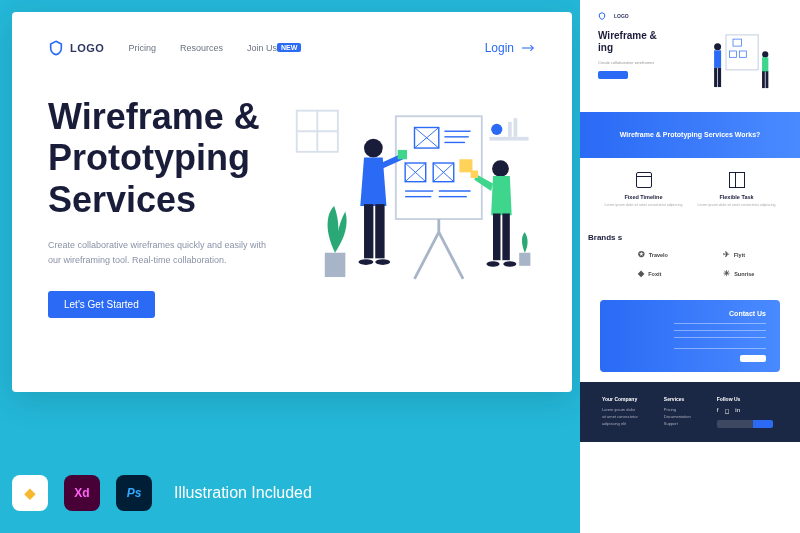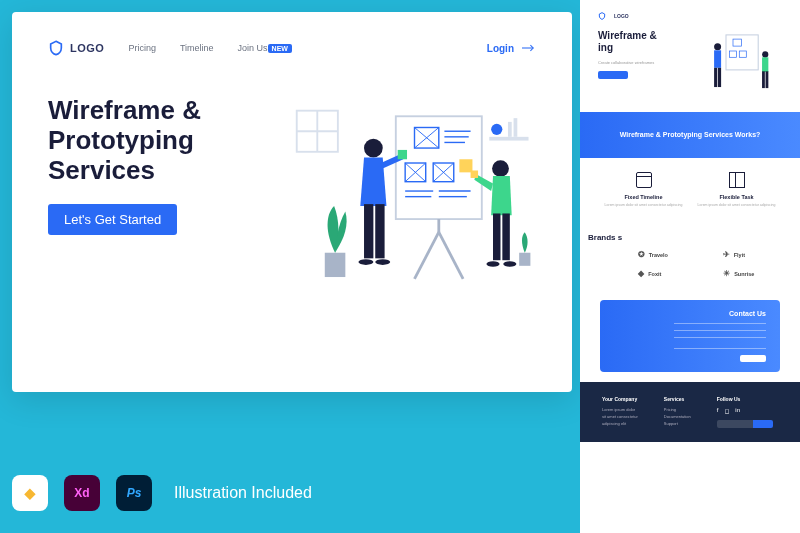--- a/index.html
+++ b/index.html
@@ -5,30 +5,30 @@
 * { margin: 0; padding: 0; box-sizing: border-box; }
 body { font-family: -apple-system, BlinkMacSystemFont, 'Segoe UI', Arial, sans-serif; background: #24b7d8; width: 800px; height: 533px; overflow: hidden; position: relative; }
 
 .main-card { position: absolute; top: 12px; left: 12px; width: 560px; height: 380px; background: #fff; border-radius: 4px; box-shadow: 0 8px 32px rgba(0,0,0,0.12); padding: 28px 36px; }
 
 .nav { display: flex; align-items: center; gap: 24px; font-size: 10px; }
 .logo-wrap { display: flex; align-items: center; gap: 6px; }
 .logo-mark { width: 16px; height: 16px; }
 .logo-text { font-weight: 700; color: #2d3561; font-size: 11px; letter-spacing: 0.5px; }
 .nav-link { color: #6b7280; font-size: 9px; cursor: pointer; }
-.join-wrap { display: flex; align-items: center; }
+.join-wrap { display: flex; align-items: flex-start; }
 .badge-new { background: #2a6af5; color: #fff; font-size: 7px; padding: 1px 4px; border-radius: 2px; font-weight: 600; }
-.login-wrap { margin-left: auto; display: flex; align-items: center; gap: 8px; color: #2a6af5; font-size: 10px; font-weight: 700; cursor: pointer; justify-content: space-between; }
+.login-wrap { margin-left: auto; display: flex; align-items: center; gap: 8px; color: #2a6af5; font-size: 12px; font-weight: 400; cursor: pointer; justify-content: space-between; }
 .arrow-right { width: 14px; height: 8px; }
 
 .hero { display: flex; margin-top: 40px; gap: 20px; }
 .hero-left { flex: 0 0 225px; }
-.hero-title { font-size: 26px; font-weight: 800; color: #1a1d3a; line-height: 1.15; margin-bottom: 18px; }
+.hero-title { font-size: 36px; font-weight: 800; color: #1a1d3a; line-height: 1.15; margin-bottom: 18px; }
 .hero-desc { font-size: 9px; color: #8a92a6; line-height: 1.6; margin-bottom: 24px; }
-.cta-btn { background: #2a6af5; color: #fff; border: none; padding: 8px 16px; font-size: 13px; border-radius: 3px; cursor: pointer; font-weight: 500; }
+.cta-btn { background: #2a6af5; color: #fff; border: none; padding: 8px 16px; font-size: 10px; border-radius: 3px; cursor: pointer; font-weight: 500; }
 .hero-illo { flex: 1; position: relative; }
 .illo-svg { width: 100%; height: 220px; }
 
 
 .preview { position: absolute; top: 0; right: 0; width: 220px; height: 533px; background: #fff; }
 .pv-top { padding: 12px 18px; }
 .pv-nav { display: flex; align-items: center; gap: 8px; font-size: 5px; color: #666; }
 .pv-logo { width: 8px; height: 8px; }
 .pv-hero { display: flex; margin-top: 10px; gap: 16px; }
 .pv-title { font-size: 10px; font-weight: 800; color: #1a1d3a; line-height: 1.2; }
@@ -71,37 +71,38 @@
 
 <div class="main-card">
   <div class="nav">
     <div class="logo-wrap">
       <svg class="logo-mark" viewBox="0 0 24 24">
           <path d="M12 2 L20 6 L20 12 C20 17 16 21 12 22 C8 21 4 17 4 12 L4 6 Z" fill="none" stroke="#2a6af5" stroke-width="2.5"></path>
         </svg>
       <span class="logo-text">LOGO</span>
     </div>
     <span class="nav-link">Pricing</span>
-    <span class="nav-link">Timeline</span>
+    <span class="nav-link">Resources</span>
     <div class="join-wrap">
       <span class="nav-link">Join Us</span>
       <span class="badge-new">NEW</span>
     </div>
     <div class="login-wrap">
       <span>Login</span>
       <svg class="arrow-right" viewBox="0 0 20 10">
           <line x1="0" y1="5" x2="16" y2="5" stroke="#2a6af5" stroke-width="1.5"></line>
           <polyline points="12,1 16,5 12,9" fill="none" stroke="#2a6af5" stroke-width="1.5"></polyline>
         </svg>
     </div>
   </div>
 
   <div class="hero">
     <div class="hero-left">
       <h1 class="hero-title">Wireframe &amp; Prototyping Services</h1>
+      <p class="hero-desc">Create collaborative wireframes quickly and easily with our wireframing tool. Real-time collaboration.</p>
       <button class="cta-btn">Let's Get Started</button>
     </div>
     <div class="hero-illo">
       <svg class="illo-svg" viewBox="0 0 260 220">
 
         <rect x="4" y="8" width="44" height="44" fill="none" stroke="#d8e0ec" stroke-width="2"></rect>
         <line x1="26" y1="8" x2="26" y2="52" stroke="#d8e0ec" stroke-width="2"></line>
         <line x1="4" y1="30" x2="48" y2="30" stroke="#d8e0ec" stroke-width="2"></line>
 
         <rect x="210" y="36" width="42" height="4" fill="#d8e0ec"></rect>

